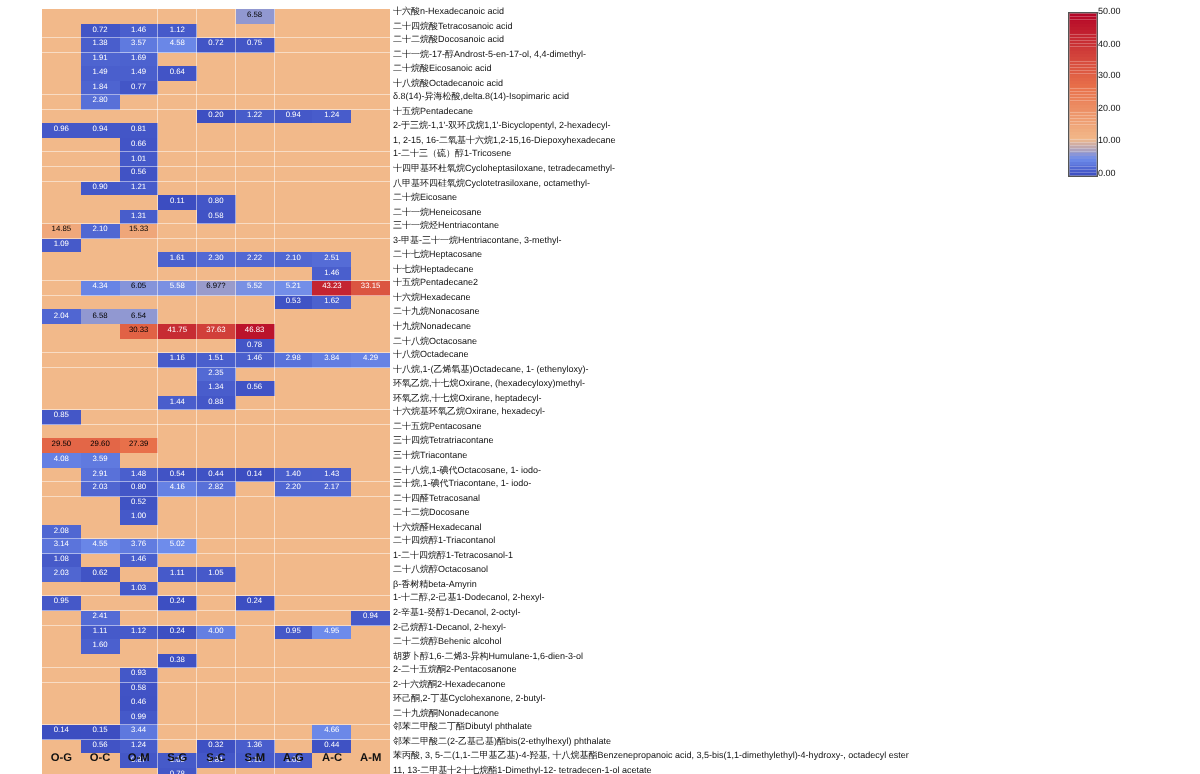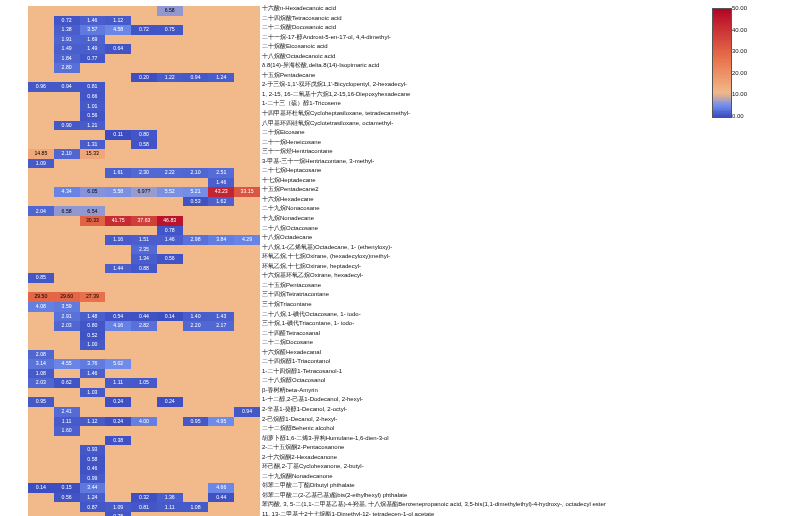--- a/index.html
+++ b/index.html
@@ -680,20 +680,31 @@
           <td class="lbl" style="background: rgb(67, 86, 199);">0.78</td>
           <td style="background: rgb(242, 185, 138);"></td>
           <td style="background: rgb(242, 185, 138);"></td>
           <td style="background: rgb(242, 185, 138);"></td>
           <td style="background: rgb(242, 185, 138);"></td>
           <td style="background: rgb(242, 185, 138);"></td>
         </tr>
       </tbody>
     </table>
 
+  <div id="xaxis">
+      <div>O-G</div>
+      <div>O-C</div>
+      <div>O-M</div>
+      <div>S-G</div>
+      <div>S-C</div>
+      <div>S-M</div>
+      <div>A-G</div>
+      <div>A-C</div>
+      <div>A-M</div>
+    </div>
 
   <div id="names">
       <div>十六酸n-Hexadecanoic acid</div>
       <div>二十四烷酸Tetracosanoic acid</div>
       <div>二十二烷酸Docosanoic acid</div>
       <div>二十一烷-17-醇Androst-5-en-17-ol, 4,4-dimethyl-</div>
       <div>二十烷酸Eicosanoic acid</div>
       <div>十八烷酸Octadecanoic acid</div>
       <div>δ.8(14)-异海松酸,delta.8(14)-Isopimaric acid</div>
       <div>十五烷Pentadecane</div>

